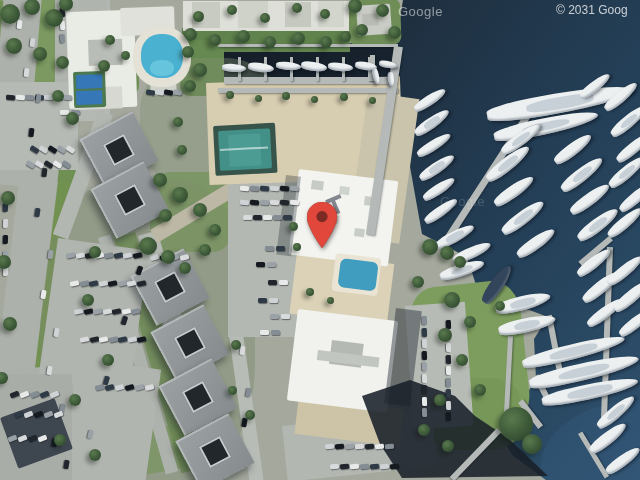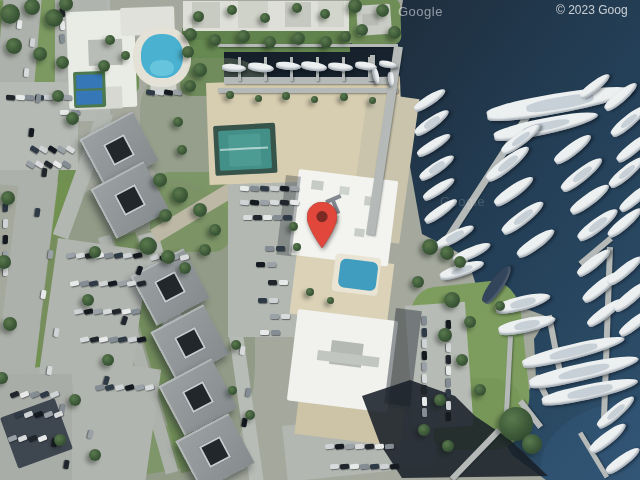--- a/index.html
+++ b/index.html
@@ -489,18 +489,18 @@
     <div class="tree" style="left: 522px; top: 434px; width: 20px; height: 20px;"></div>
     <div class="tree" style="left: 231px; top: 340px; width: 10px; height: 10px;"></div>
     <div class="tree" style="left: 245px; top: 410px; width: 10px; height: 10px;"></div>
     <div class="tree" style="left: 227.5px; top: 385.5px; width: 9px; height: 9px;"></div>
     <div class="tree" style="left: 105px; top: 35px; width: 10px; height: 10px;"></div>
     <div class="tree" style="left: 120.5px; top: 50.5px; width: 9px; height: 9px;"></div>
     <div class="tree" style="left: 173px; top: 117px; width: 10px; height: 10px;"></div>
     <div class="tree" style="left: 177px; top: 145px; width: 10px; height: 10px;"></div>
     <div class="wm" id="wm-faint">Google</div>
     <div class="wm" id="wm-top">Google</div>
-    <div class="wm" id="wm-attr">© 2023 Goog</div>
+    <div class="wm" id="wm-attr">© 2031 Goog</div>
     <svg id="pin" viewBox="0 0 30 48" style="left: 307px; top: 202px;">
     <path d="M15 0 C6.7 0 0 6.7 0 15 c0 10.5 15 31 15 31 s15 -20.5 15 -31 C30 6.7 23.3 0 15 0 Z" fill="#E8453A" stroke="#B33A30" stroke-width="0.6"></path>
     <circle cx="15" cy="14.6" r="5.6" fill="#7E2A23"></circle>
   </svg>
   </div>
 
 </body></html>

